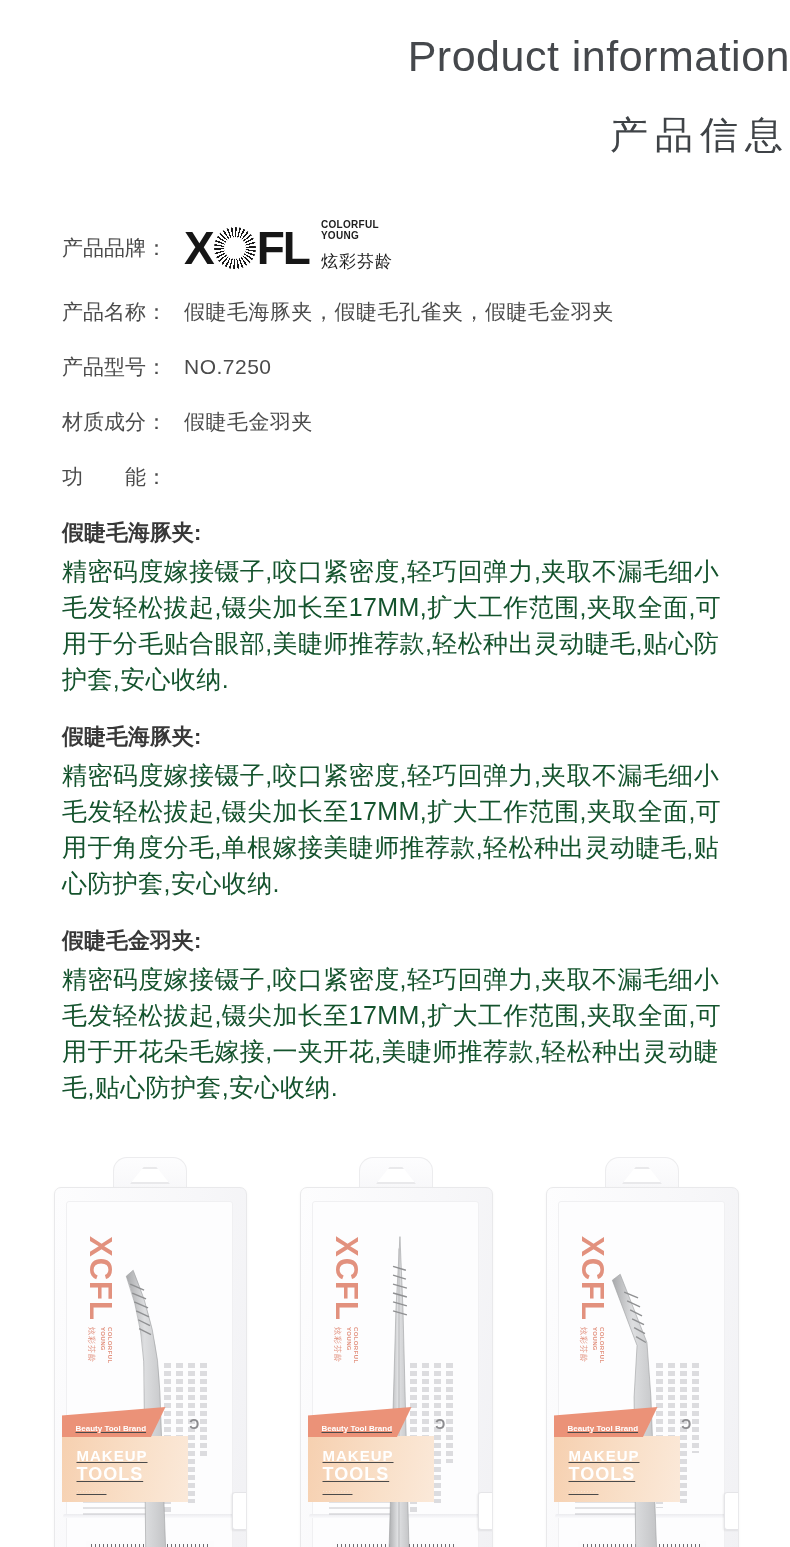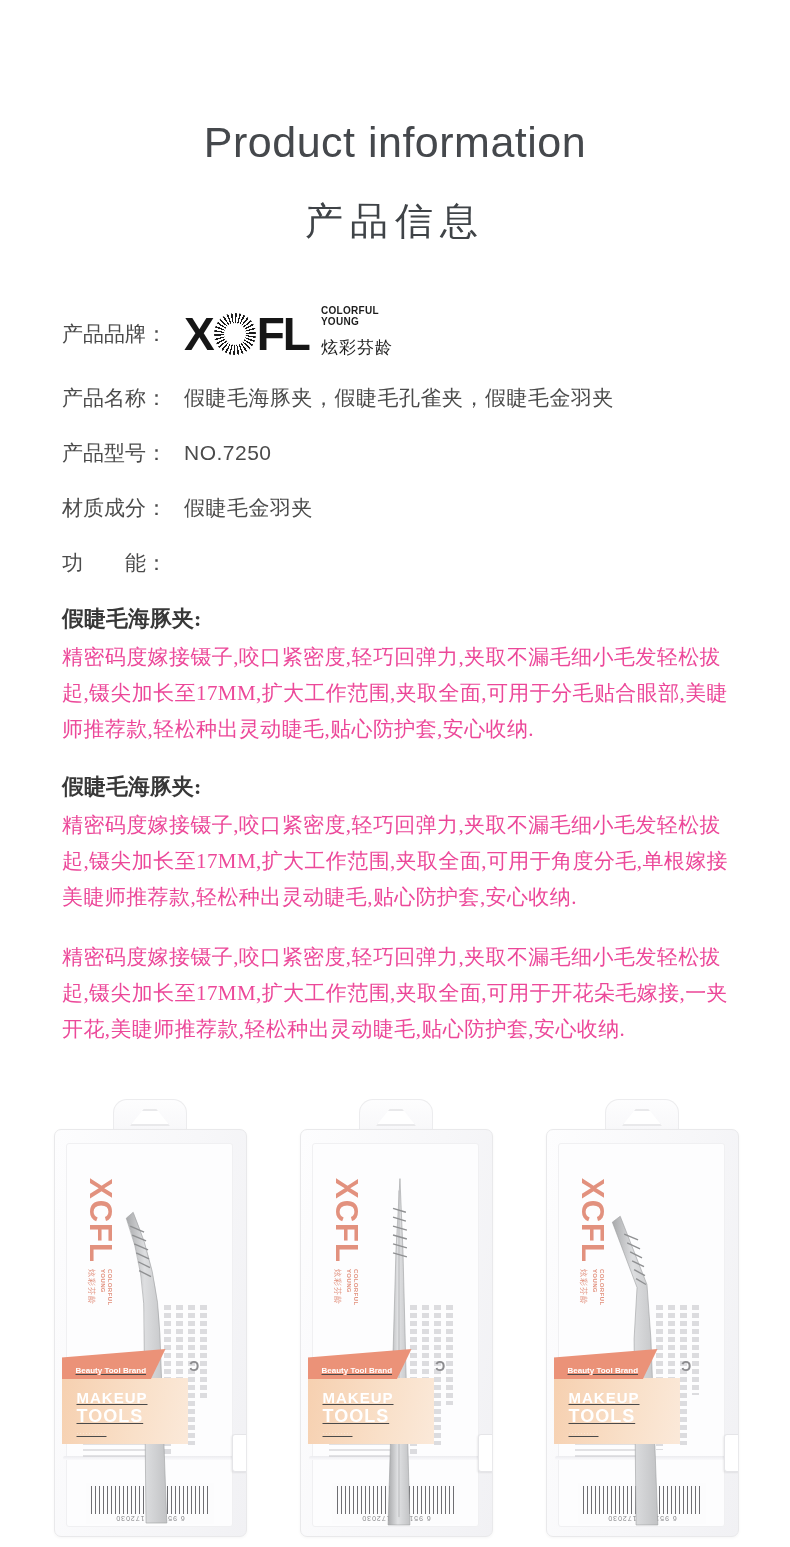--- a/index.html
+++ b/index.html
@@ -3,45 +3,45 @@
 <meta charset="utf-8">
 <style>
   * { margin:0; padding:0; box-sizing:border-box; }
   html,body { background:#ffffff; }
   .page {
     position:relative; width:790px; height:1547px; margin:0 auto;
     background:#ffffff; overflow:hidden;
     font-family:"Liberation Sans","DejaVu Sans",sans-serif; color:#4a4a4a;
   }
   
-  .hero { padding-top:118px; text-align:center; }
+  .hero { padding-top:32px; text-align:right; }
   .hero-en { font-size:43px; font-weight:400; color:#45484c; letter-spacing:0.5px; }
   .hero-zh { margin-top:29px; font-size:38px; font-weight:400; color:#3f4347; letter-spacing:7px; }
 
   
   .specs { margin:58px 55px 0 62px; }
   .spec-row { display:flex; align-items:flex-start; margin-bottom:25px; font-size:21px; line-height:30px; color:#4b4b4b; }
   .spec-label { flex:0 0 122px; white-space:nowrap; }
   .spec-value { flex:1; letter-spacing:0.5px; }
   .spec-row.brand-row { align-items:center; margin-bottom:20px; }
 
   .brandlogo { display:flex; align-items:center; gap:12px; }
   .bl-word { display:flex; align-items:center; font-weight:bold; font-size:46px; letter-spacing:-2px; color:#161616; line-height:46px; }
   .bl-c { width:42px; height:42px; margin:0 1px; border-radius:50%; position:relative;
           background:repeating-conic-gradient(from 0deg,#1a1a1a 0deg 5deg,rgba(0,0,0,0) 5deg 12deg); }
   .bl-c::after { content:""; position:absolute; inset:10px; border-radius:50%; background:#fff; }
   .bl-right { display:flex; flex-direction:column; }
   .bl-tag { font-size:10px; font-weight:bold; color:#1d1d1d; line-height:11px; letter-spacing:0.3px; }
   .bl-zh { font-size:17px; color:#1d1d1d; margin-top:6px; letter-spacing:1px; }
 
   
-  .descs { margin:6px 55px 8px 62px;font-family:Liberation Serif, serif; }
+  .descs { margin:6px 55px 8px 62px; }
   .desc-block { margin-top:24px; }
   .desc-head { font-size:22px; font-weight:bold; color:#383838; line-height:32px; }
-  .desc-body { margin-top:4px; font-size:21px; color:#ec4899; line-height:36px; letter-spacing:0.4px;
+  .desc-body { margin-top:4px; font-size:25px; color:#14532d; line-height:36px; letter-spacing:0.4px;
                word-break:break-all; max-width:678px; }
 
   
   .products { display:flex; justify-content:space-between; margin:52px 50px 0 52px; }
   .product-card { width:196px; display:flex; flex-direction:column; align-items:center; }
 
   .pkg { position:relative; width:193px; }
   .hanger { position:relative; margin:0 auto; width:74px; height:42px; z-index:0;
             background:linear-gradient(#fdfdfe,#f6f6f8); border:1px solid #ececee; border-bottom:none;
             border-radius:14px 14px 0 0; }
@@ -150,20 +150,21 @@
   <div class="descs">
     <div class="desc-block">
       <div class="desc-head">假睫毛海豚夹:</div>
       <div class="desc-body">精密码度嫁接镊子,咬口紧密度,轻巧回弹力,夹取不漏毛细小毛发轻松拔起,镊尖加长至17MM,扩大工作范围,夹取全面,可用于分毛贴合眼部,美睫师推荐款,轻松种出灵动睫毛,贴心防护套,安心收纳.</div>
     </div>
     <div class="desc-block">
       <div class="desc-head">假睫毛海豚夹:</div>
       <div class="desc-body">精密码度嫁接镊子,咬口紧密度,轻巧回弹力,夹取不漏毛细小毛发轻松拔起,镊尖加长至17MM,扩大工作范围,夹取全面,可用于角度分毛,单根嫁接美睫师推荐款,轻松种出灵动睫毛,贴心防护套,安心收纳.</div>
     </div>
     <div class="desc-block">
+      <div class="desc-head">假睫毛金羽夹:</div>
       <div class="desc-body">精密码度嫁接镊子,咬口紧密度,轻巧回弹力,夹取不漏毛细小毛发轻松拔起,镊尖加长至17MM,扩大工作范围,夹取全面,可用于开花朵毛嫁接,一夹开花,美睫师推荐款,轻松种出灵动睫毛,贴心防护套,安心收纳.</div>
     </div>
   </div>
 
   <div class="products">
 
     <div class="product-card">
       <div class="pkg">
         <div class="hanger">
           <div class="hanger-hole"></div>

